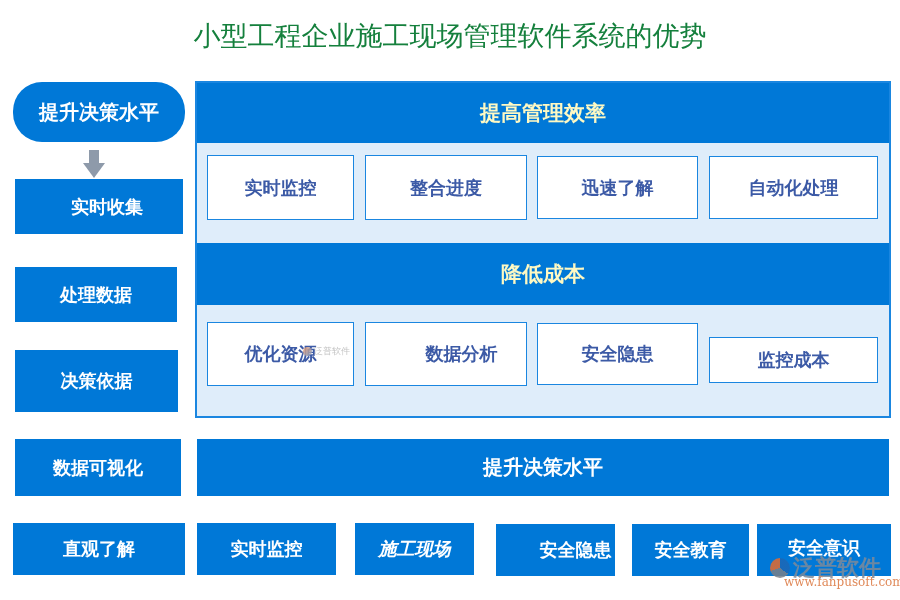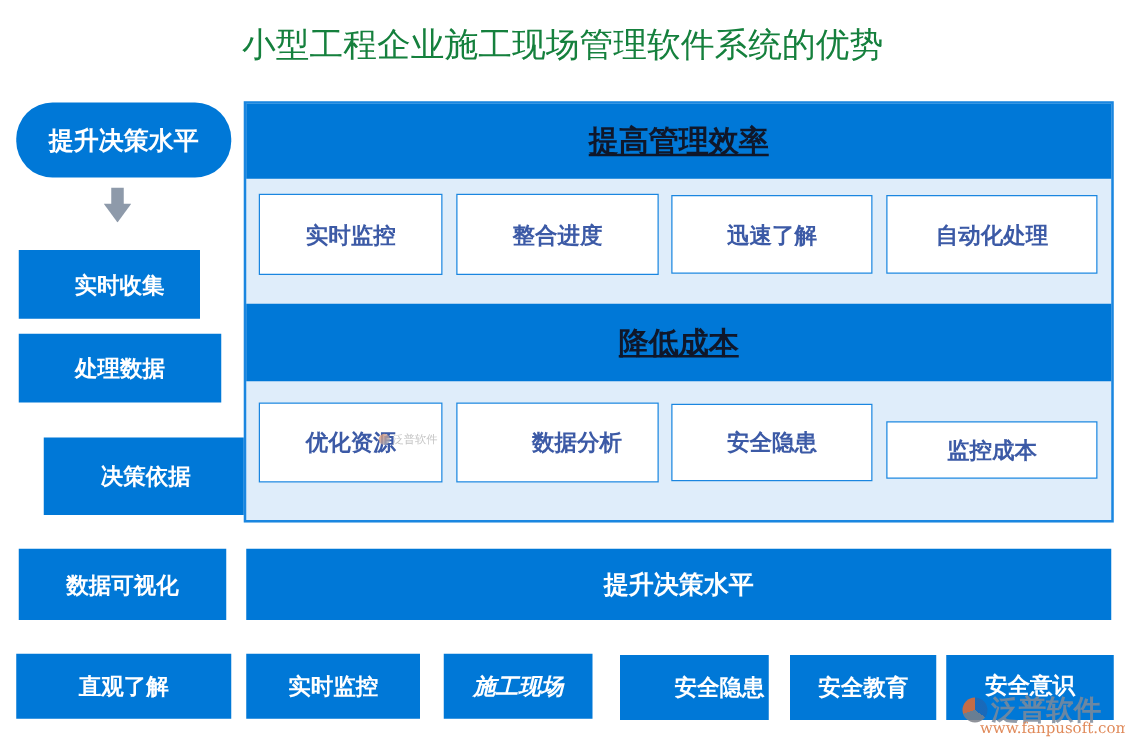--- a/index.html
+++ b/index.html
@@ -2,43 +2,43 @@
 <html><head>
 <meta charset="utf-8">
 <style>
   html, body { margin:0; padding:0; }
   body { width:900px; height:600px; background:#ffffff; position:relative; overflow:hidden;
          font-family:"DejaVu Serif","Liberation Serif",serif; }
   .abs { position:absolute; box-sizing:border-box; }
   .title { left:0; top:18px; width:900px; text-align:center; font-size:27px; color:#15803d; letter-spacing:0px; }
   .blue { background:#0078d7; color:#ffffff; display:flex; align-items:center; justify-content:center; font-weight:bold; font-size:18px; }
   .panel { left:195px; top:81px; width:696px; height:337px; background:#dfedfa; border:2px solid #1a86e0; }
-  .band { background:#0078d7; color:#0f172a; display:flex; align-items:center; justify-content:center; font-weight:bold; font-size:24px;text-decoration:underline; }
+  .band { background:#0078d7; color:#fef9c3; display:flex; align-items:center; justify-content:center; font-weight:bold; font-size:21px; }
   .card { background:#ffffff; border:1.5px solid #1a86e0; color:#3c5aa6; display:flex; align-items:center; justify-content:center; font-size:18px; font-weight:bold; }
   .arrow { left:83px; top:150px; width:22px; height:28px; }
   .wm-small { left:303px; top:345px; font-size:9px; color:#b5b5b5; font-family:"DejaVu Sans",sans-serif; display:flex; align-items:center; gap:2px; opacity:0.8; }
   .wm-small .dot { width:9px; height:9px; border-radius:50%; background:linear-gradient(135deg,#f29b6a,#8aa7c9); display:inline-block; }
   .wm { left:770px; top:553px; display:flex; align-items:center; gap:3px; }
   .wm .logo { width:20px; height:20px; border-radius:50%; background:conic-gradient(#1d67b5 0 35%, #7b7f87 35% 70%, #e66a2c 70% 100%); opacity:0.85; }
   .wm .brand { font-family:"DejaVu Sans",sans-serif; font-size:22px; color:#7e8a99; font-weight:bold; opacity:0.85; }
   .wm-url { left:784px; top:575px; font-size:12px; color:#e08a5a; font-family:"DejaVu Serif",serif; }
 </style>
 </head>
 <body>
 
 <div class="abs title">小型工程企业施工现场管理软件系统的优势</div>
 
 <div class="abs blue" style="left:13px;top:82px;width:172px;height:60px;font-size:20px;border-radius:29px;">提升决策水平</div>
 <svg class="abs arrow" viewBox="0 0 22 28">
   <rect x="6" y="0" width="10" height="14" fill="#8e9aaa"></rect>
   <polygon points="0,13 22,13 11,28" fill="#8e9aaa"></polygon>
 </svg>
-<div class="abs blue" style="left:15px;top:200px;width:145px;height:55px;padding-left:16px;">实时收集</div>
+<div class="abs blue" style="left:15px;top:179px;width:168px;height:55px;padding-left:16px;">实时收集</div>
 <div class="abs blue" style="left:15px;top:267px;width:162px;height:55px;">处理数据</div>
-<div class="abs blue" style="left:15px;top:350px;width:163px;height:62px;margin-left:20px;">决策依据</div>
+<div class="abs blue" style="left:15px;top:350px;width:163px;height:62px;">决策依据</div>
 <div class="abs blue" style="left:15px;top:439px;width:166px;height:57px;">数据可视化</div>
 <div class="abs blue" style="left:13px;top:523px;width:172px;height:52px;">直观了解</div>
 
 <div class="abs panel"></div>
 <div class="abs band" style="left:197px;top:83px;width:692px;height:60px;">提高管理效率</div>
 <div class="abs card" style="left:207px;top:155px;width:147px;height:65px;">实时监控</div>
 <div class="abs card" style="left:365px;top:155px;width:162px;height:65px;">整合进度</div>
 <div class="abs card" style="left:537px;top:156px;width:161px;height:63px;">迅速了解</div>
 <div class="abs card" style="left:709px;top:156px;width:169px;height:63px;">自动化处理</div>
 

